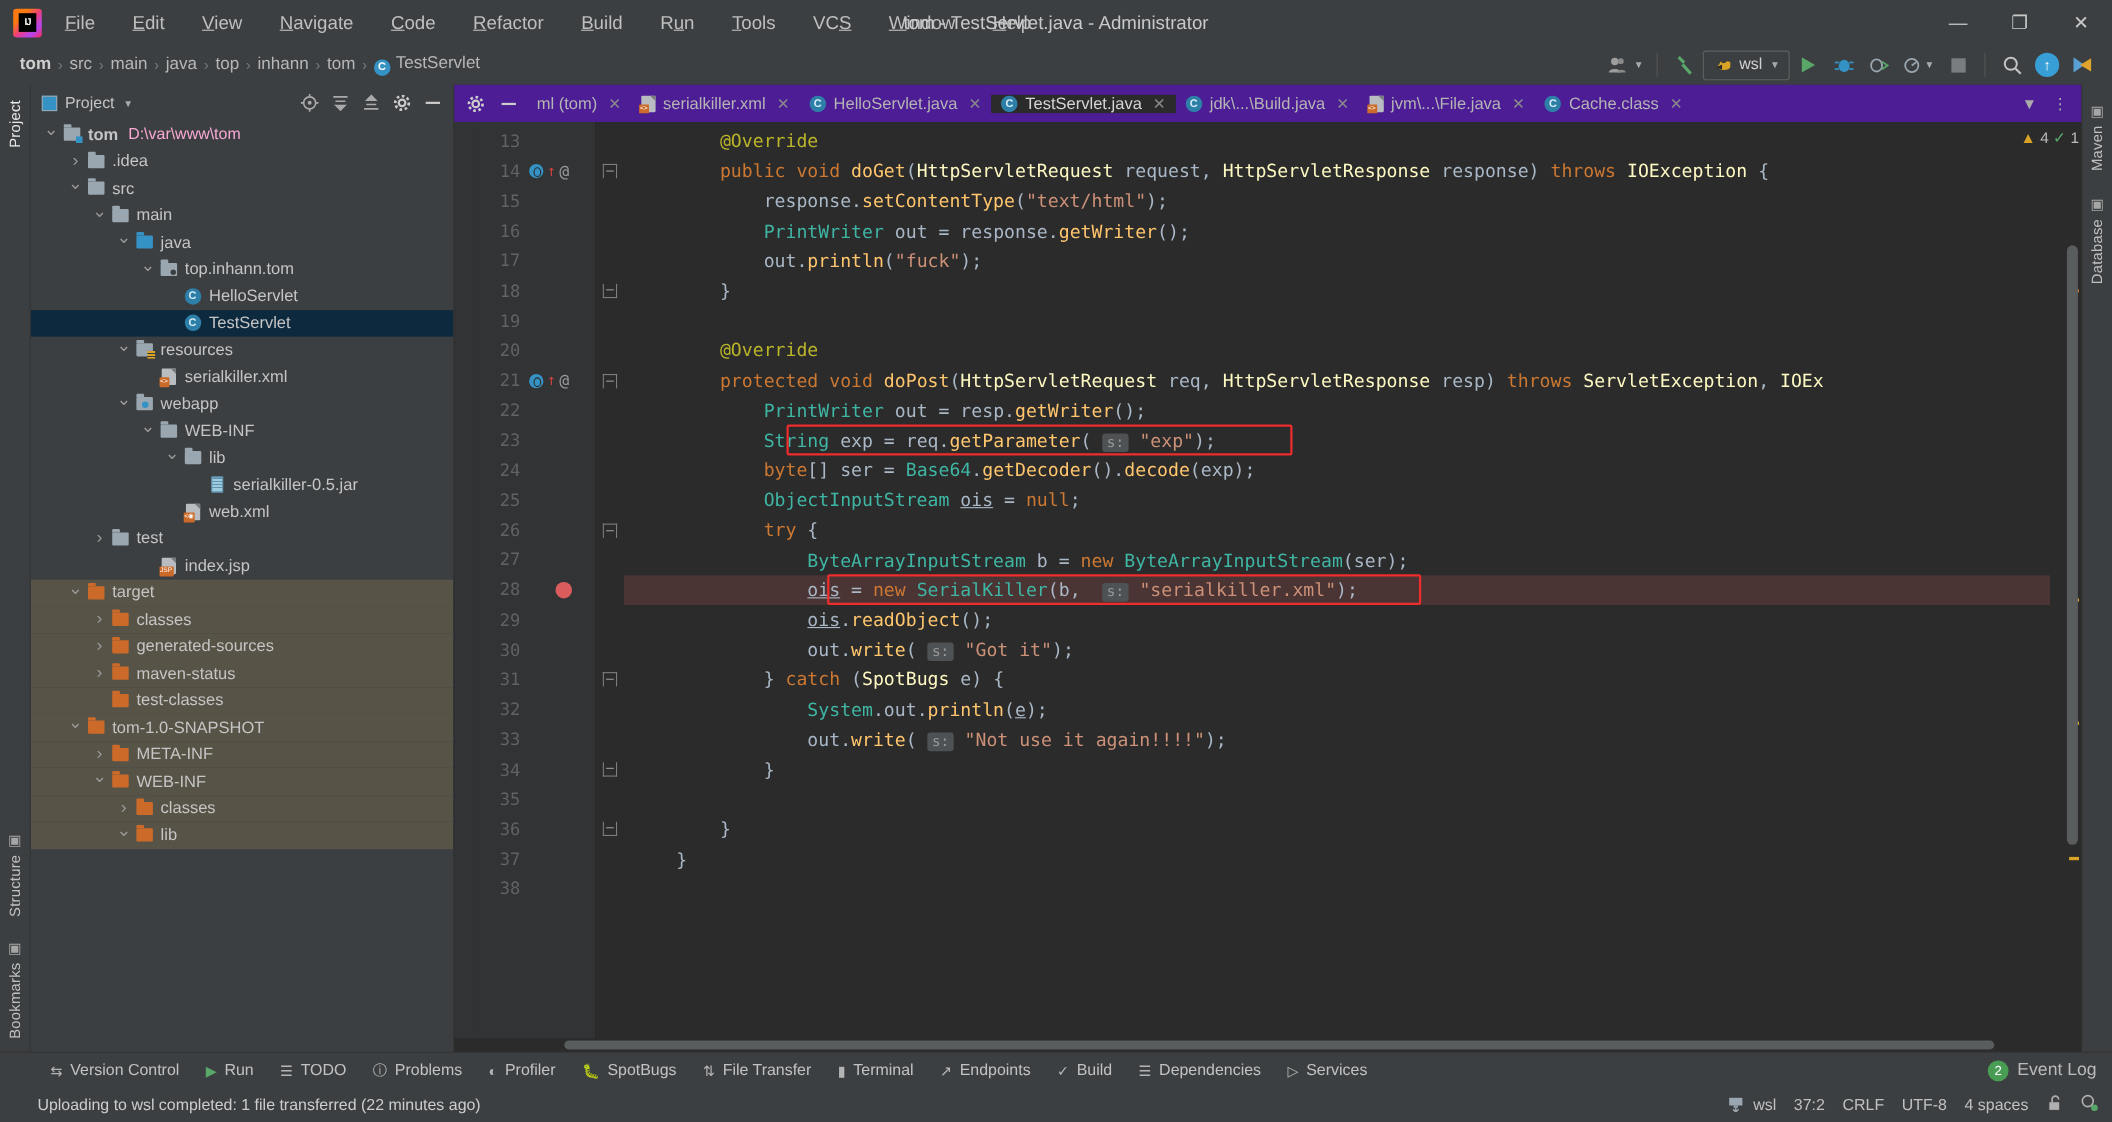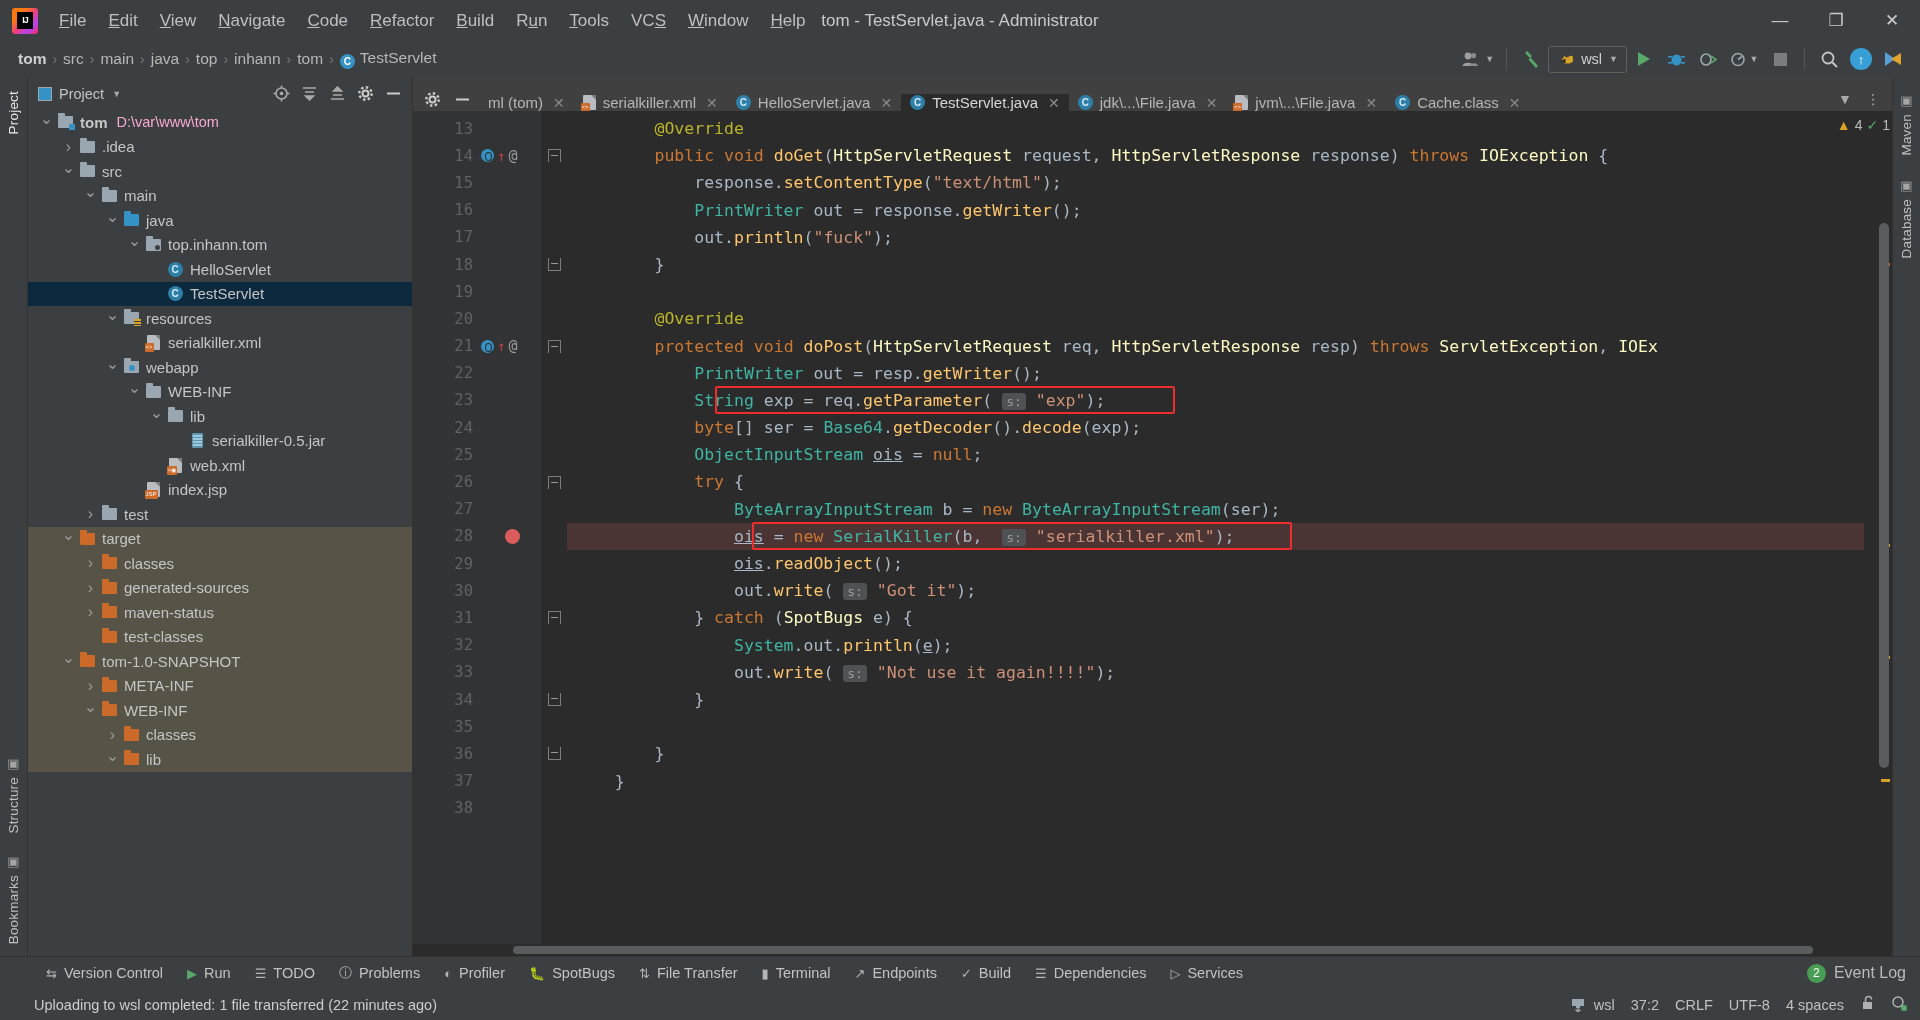--- a/index.html
+++ b/index.html
@@ -22,21 +22,21 @@
     width: 26px; height: 26px; margin-left: 12px; margin-right: 10px;
     border-radius: 3px; position: relative; flex: 0 0 26px;
     background: linear-gradient(135deg,#f97a12 0%,#f97a12 28%,#ed3d7d 52%,#b345f1 76%,#fe2857 100%);
   }
   .ij-logo::after {
     content: "IJ"; position: absolute; left: 5px; top: 4px;
     width: 16px; height: 17px; background: #000; color: #fff;
     font-size: 9px; font-weight: bold; text-align: center; line-height: 17px;
     letter-spacing: -1px;
   }
-  .menu { display: flex; align-items: center; gap: 0; }
+  .menu { display: flex; align-items: center; gap: 12px; }
   .menu-item {
     padding: 4px 11px; font-size: 17px; color: #bfbfbf; cursor: default;
     line-height: 22px;
   }
   .menu-item .mn { text-decoration: underline; }
   .win-title {
     position: absolute; left: 0; right: 0; text-align: center;
     font-size: 17px; color: #c9c9c9; pointer-events: none;
   }
   .win-ctrl { margin-left: auto; display: flex; align-items: center; z-index: 3; }
@@ -174,21 +174,21 @@
   .jarico {
     width: 11px; height: 15px; background: #9ecbe0; border: 1px solid #5d93ac; border-radius: 1px;
     background-image: repeating-linear-gradient(to bottom,#5d93ac 0 1px,transparent 1px 3px);
   }
   .tpath { color: #f9a8d4; margin-left: 9px; font-size: 14.5px; }
   .tlabel.bold { font-weight: bold; }
 
   
   .editor-col { flex: 1 1 auto; display: flex; flex-direction: column; min-width: 0; background: #2b2b2b; }
   .tabbar {
-    height: 34px; flex: 0 0 34px; background: #404040; display: flex; align-items: flex-end;
+    height: 34px; flex: 0 0 34px; background: #4c1d95; display: flex; align-items: center;
     position: relative; overflow: hidden;
   }
   .tab-lead { display: flex; align-items: center; padding: 0 4px 0 6px; gap: 4px; }
   .tab {
     display: flex; align-items: center; gap: 7px; padding: 0 9px; font-size: 15px;
     color: #b5b5b5; white-space: nowrap; cursor: default;
   }
   .tab.active { background: #2b2b2b; color: #d6d6d6; }
   .tab .x { color: #8a8a8a; font-size: 14px; margin-left: 3px; }
   .tab-right { margin-left: auto; display: flex; align-items: center; padding-right: 6px; gap: 2px; }
@@ -586,36 +586,36 @@
             <span style="flex: 0 0 120px; height: 1px;"></span>
             <span class="twisty "></span>
             <span class="t-ico">
               <span class="fileico">
                 <span class="tag">&lt;◉</span>
               </span>
             </span>
             <span class="tlabel">web.xml</span>
           </div>
           <div class="tree-row">
+            <span style="flex: 0 0 54px; height: 1px;"></span>
+            <span class="twisty tw-right"></span>
+            <span class="t-ico">
+              <span class="folder"></span>
+            </span>
+            <span class="tlabel">test</span>
+          </div>
+          <div class="tree-row">
             <span style="flex: 0 0 98px; height: 1px;"></span>
             <span class="twisty "></span>
             <span class="t-ico">
               <span class="fileico">
                 <span class="tag">JSP</span>
               </span>
             </span>
             <span class="tlabel">index.jsp</span>
-          </div>
-          <div class="tree-row">
-            <span style="flex: 0 0 54px; height: 1px;"></span>
-            <span class="twisty tw-right"></span>
-            <span class="t-ico">
-              <span class="folder"></span>
-            </span>
-            <span class="tlabel">test</span>
           </div>
           <div class="tree-row target-bg">
             <span style="flex: 0 0 32px; height: 1px;"></span>
             <span class="twisty tw-down"></span>
             <span class="t-ico">
               <span class="folder orange"></span>
             </span>
             <span class="tlabel">target</span>
           </div>
           <div class="tree-row target-bg">
@@ -726,21 +726,21 @@
               <span>HelloServlet.java</span>
               <span class="x">✕</span>
             </div>
             <div class="tab active">
               <span class="cico">C</span>
               <span>TestServlet.java</span>
               <span class="x">✕</span>
             </div>
             <div class="tab">
               <span class="cico">C</span>
-              <span>jdk\...\File.java</span>
+              <span>jdk\...\Build.java</span>
               <span class="x">✕</span>
             </div>
             <div class="tab">
               <span class="fileico">
                 <span class="tag">&lt;&gt;</span>
               </span>
               <span>jvm\...\File.java</span>
               <span class="x">✕</span>
             </div>
             <div class="tab">

